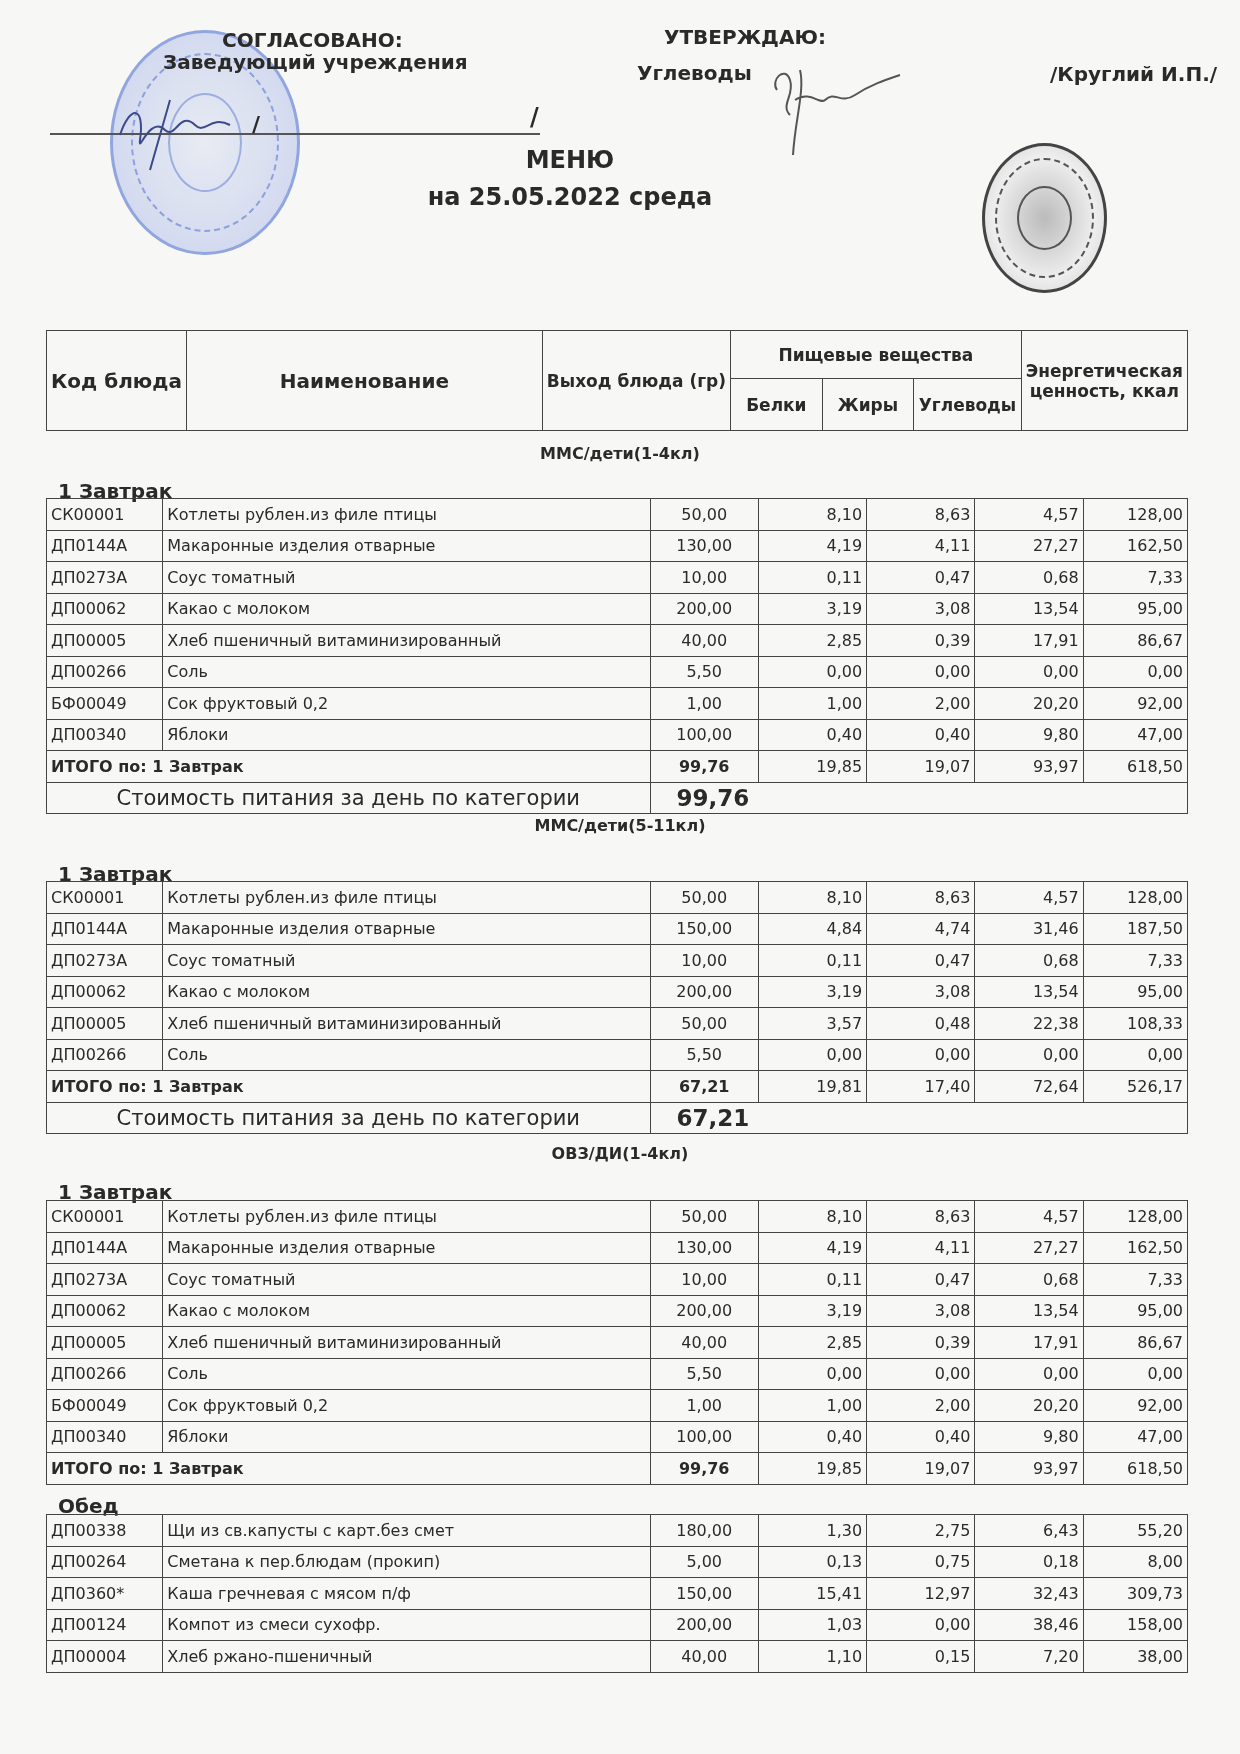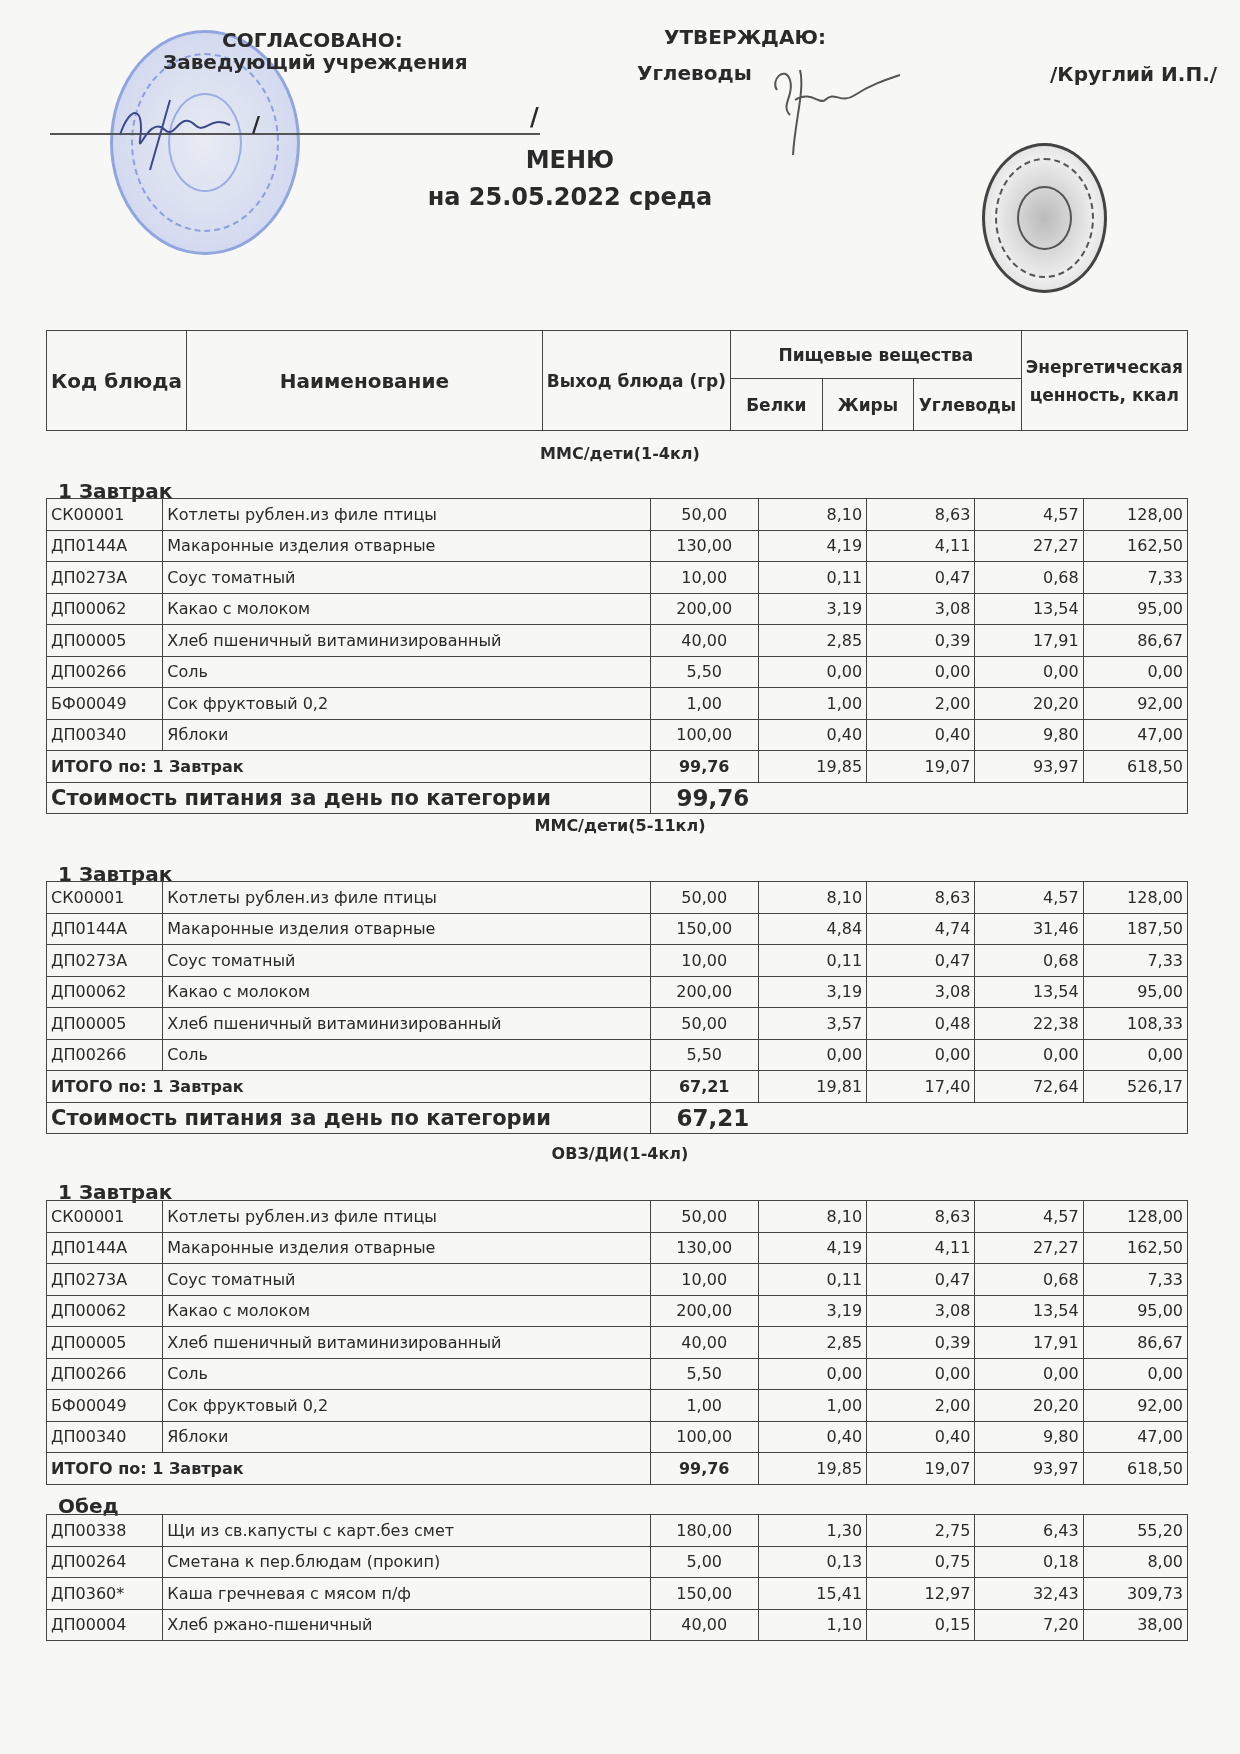--- a/index.html
+++ b/index.html
@@ -28,21 +28,21 @@
   table.menu th { font-weight: bold; font-size: 17px; text-align: center; }
   .col-code { width: 116px; }
   .col-name { width: 486px; }
   .col-out { width: 108px; }
   .col-num { width: 108px; }
   .col-kcal { width: 104px; }
   td.num { text-align: right; }
   td.c { text-align: center; }
   .bold { font-weight: bold; }
   .cost-row td { height: 34px; }
-  .cost-label { font-size: 21px; font-weight: bold; }
+  .cost-label { font-size: 21px; font-weight: normal; text-align: center; }
   .cost-val { font-size: 23px; font-weight: bold; padding-left: 26px !important; }
 
   .category { position: absolute; left: 0; width: 1240px; text-align: center; font-weight: bold; font-size: 16px; }
   .meal { position: absolute; left: 58px; font-weight: bold; font-size: 20px; }
 </style>
 </head>
 <body>
 
 <div class="abs stamp-blue"></div>
 <div class="abs hdr-bold" style="left:222px; top:28px;">СОГЛАСОВАНО:</div>
@@ -65,21 +65,21 @@
 <div class="abs hdr-title" style="left:420px; top:146px; width:300px;">МЕНЮ</div>
 <div class="abs hdr-title" style="left:370px; top:183px; width:400px;">на 25.05.2022  среда</div>
 
 <table class="menu" style="top:330px;">
   <tbody>
       <tr style="height:48px;">
     <th class="col-code" rowspan="2" style="font-size:20px; height:100px;">Код блюда</th>
     <th class="col-name" rowspan="2" style="font-size:20px;">Наименование</th>
     <th class="col-out" rowspan="2">Выход блюда (гр)</th>
     <th colspan="3" style="height:48px;">Пищевые вещества</th>
-    <th class="col-kcal" rowspan="2" style="white-space:normal; line-height:28px;">Энергетическая ценность, ккал</th>
+    <th class="col-kcal" rowspan="2" style="white-space:normal; line-height:20px;">Энергетическая ценность, ккал</th>
   </tr>
   <tr>
     <th class="col-num" style="height:52px;">Белки</th>
     <th class="col-num">Жиры</th>
     <th class="col-num">Углеводы</th>
   </tr>
 </tbody>
   </table>
 
 <div class="category" style="top:444px;">ММС/дети(1-4кл)</div>
@@ -357,20 +357,29 @@
       <tr>
       <td class="col-code">ДП0360*</td>
       <td class="col-name">Каша гречневая с мясом п/ф</td>
       <td class="col-out c">150,00</td>
       <td class="col-num num">15,41</td>
       <td class="col-num num">12,97</td>
       <td class="col-num num">32,43</td>
       <td class="col-kcal num">309,73</td>
     </tr>
       <tr>
+      <td class="col-code">ДП00124</td>
+      <td class="col-name">Компот из смеси сухофр.</td>
+      <td class="col-out c">200,00</td>
+      <td class="col-num num">1,03</td>
+      <td class="col-num num">0,00</td>
+      <td class="col-num num">38,46</td>
+      <td class="col-kcal num">158,00</td>
+    </tr>
+      <tr>
       <td class="col-code">ДП00004</td>
       <td class="col-name">Хлеб ржано-пшеничный</td>
       <td class="col-out c">40,00</td>
       <td class="col-num num">1,10</td>
       <td class="col-num num">0,15</td>
       <td class="col-num num">7,20</td>
       <td class="col-kcal num">38,00</td>
     </tr>
     </tbody>
   </table>

